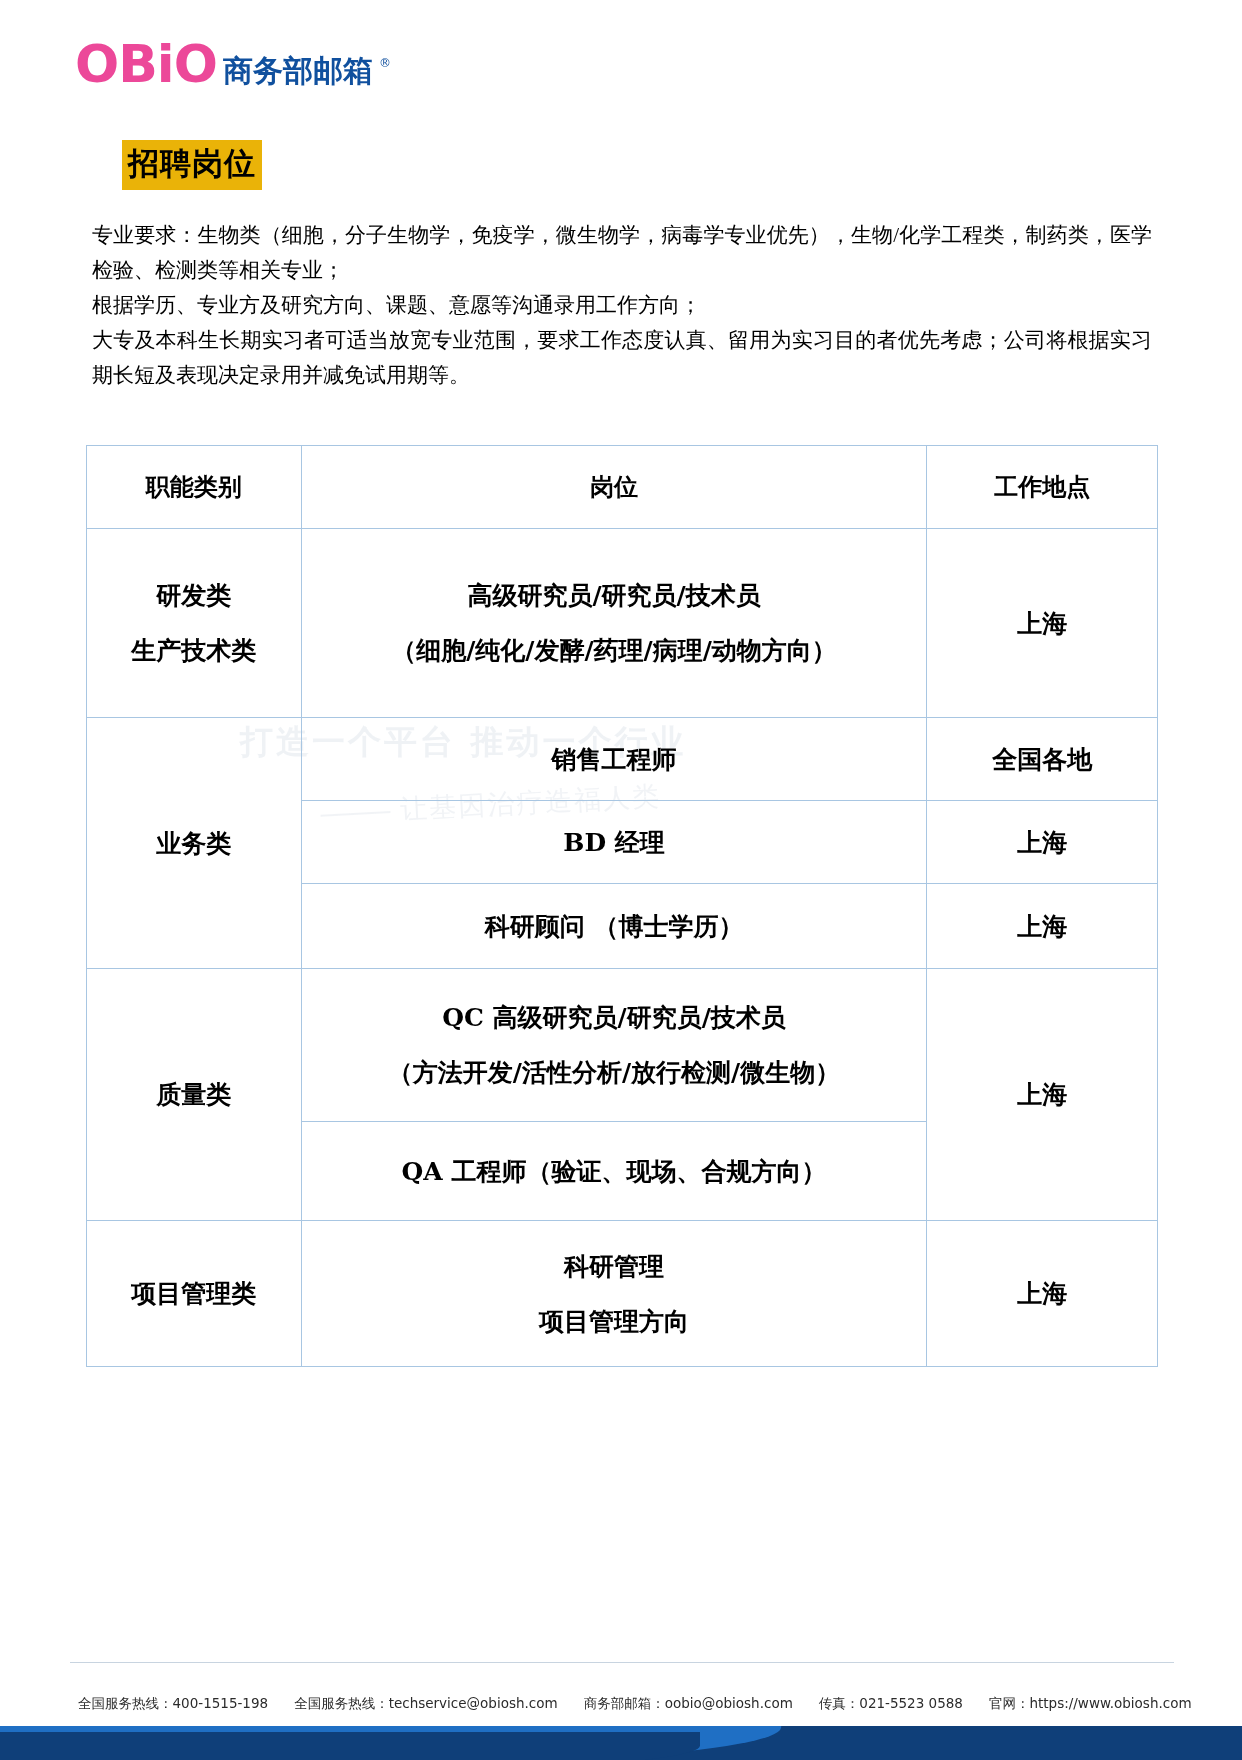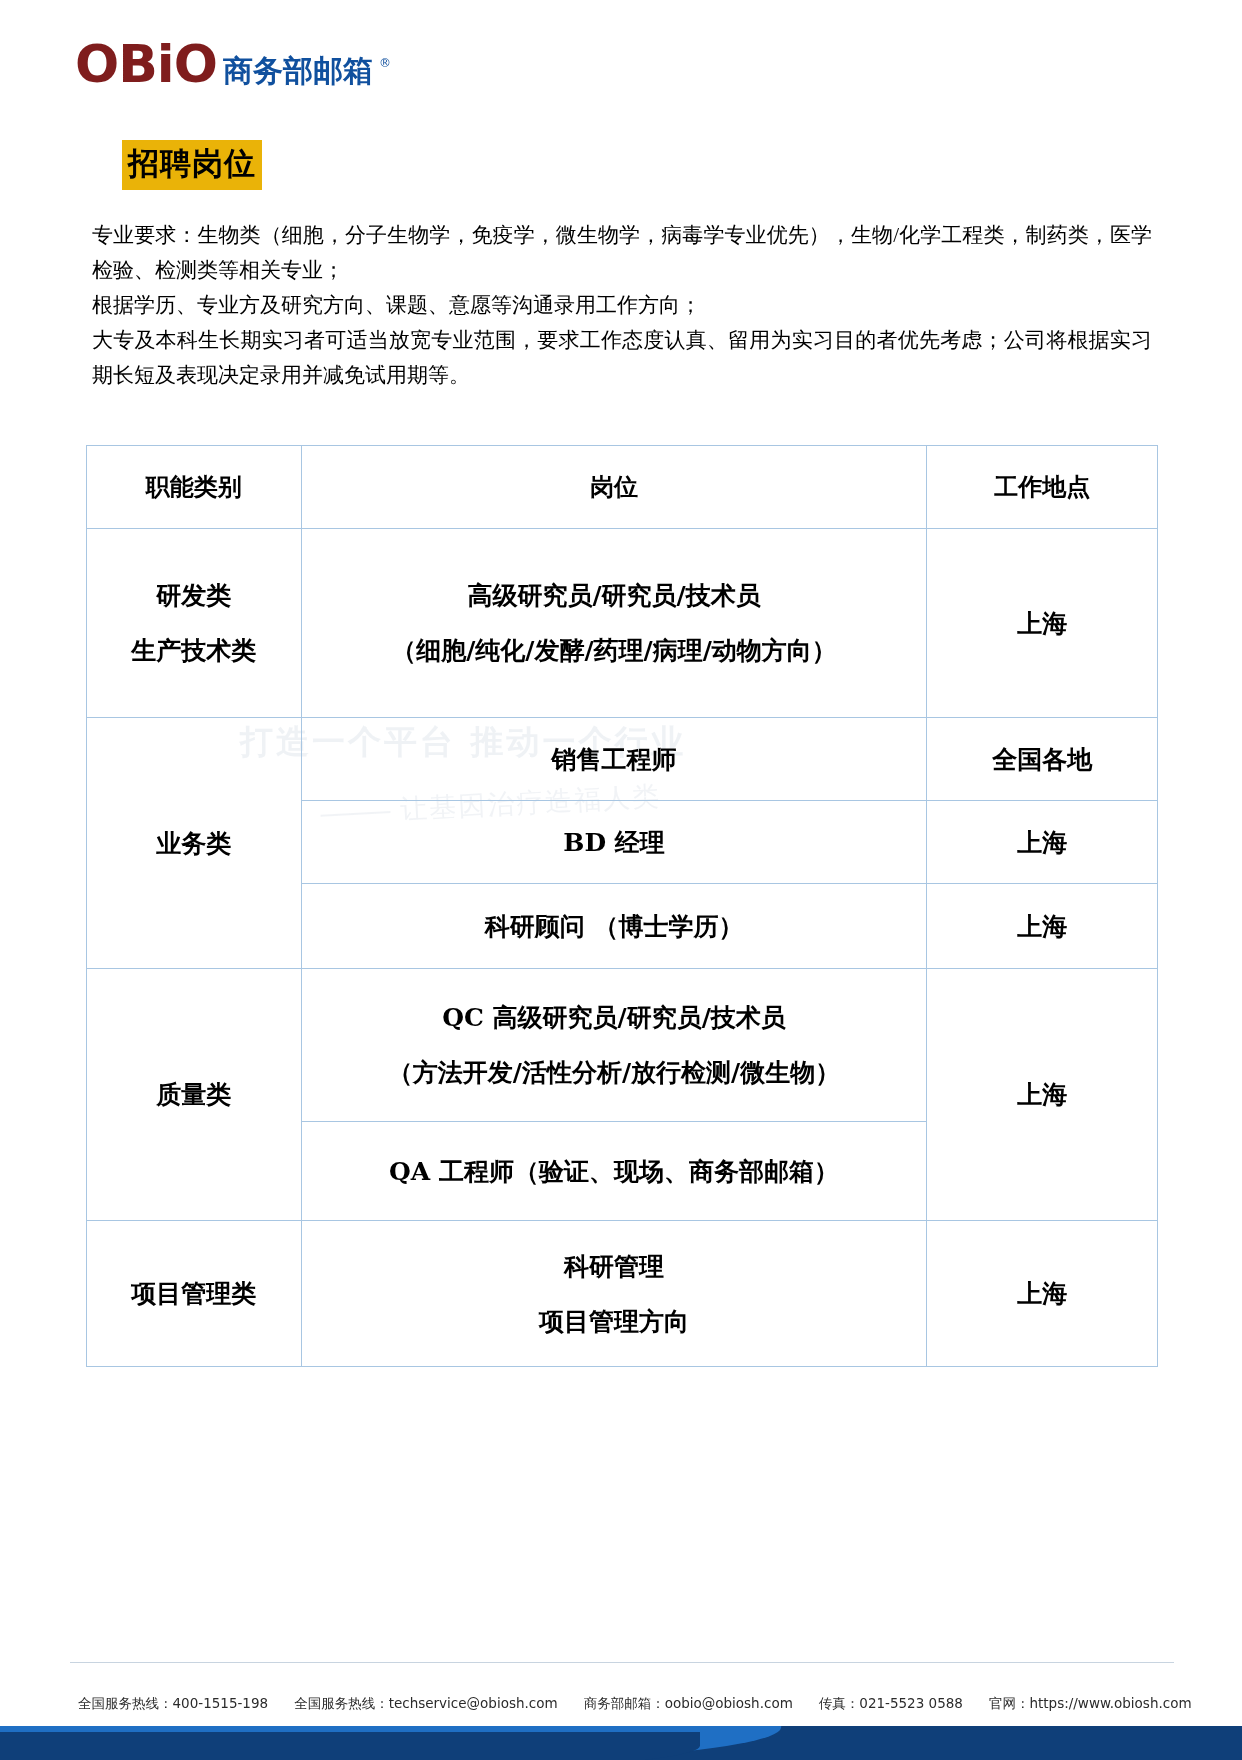--- a/index.html
+++ b/index.html
@@ -23,21 +23,21 @@
     top: 38px;
     display: flex;
     align-items: flex-end;
     gap: 6px;
   }
   .logo-mark {
     font-family: "DejaVu Sans", sans-serif;
     font-size: 52px;
     font-weight: 700;
     letter-spacing: -1px;
-    color: #7f1d1d;
+    color: #ec4899;
     line-height: 1;
     position: relative;
   }
   .logo-cn {
     font-family: "DejaVu Sans", sans-serif;
     font-size: 30px;
     font-weight: 700;
     color: #10509e;
     line-height: 1;
     position: relative;
@@ -263,21 +263,21 @@
 
     <tr>
       <td rowspan="2">质量类</td>
       <td class="tall-5 cell-multiline">
         <div>QC 高级研究员/研究员/技术员</div>
         <div>（方法开发/活性分析/放行检测/微生物）</div>
       </td>
       <td rowspan="2">上海</td>
     </tr>
     <tr>
-      <td class="tall-6">QA 工程师（验证、现场、商务部邮箱）</td>
+      <td class="tall-6">QA 工程师（验证、现场、合规方向）</td>
     </tr>
 
     <tr>
       <td class="tall-7">项目管理类</td>
       <td class="cell-multiline">
         <div>科研管理</div>
         <div>项目管理方向</div>
       </td>
       <td>上海</td>
     </tr>

